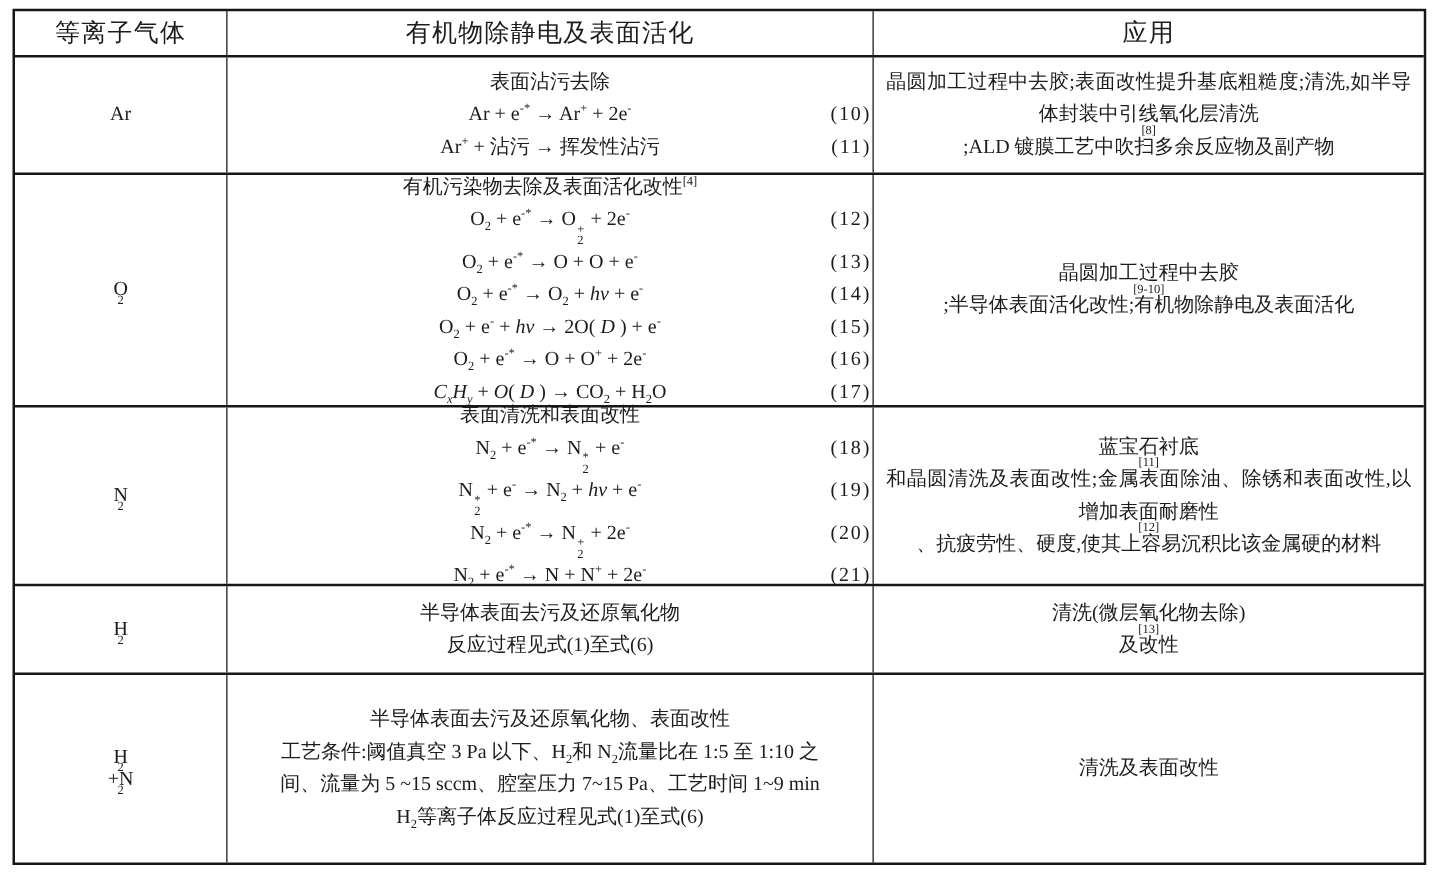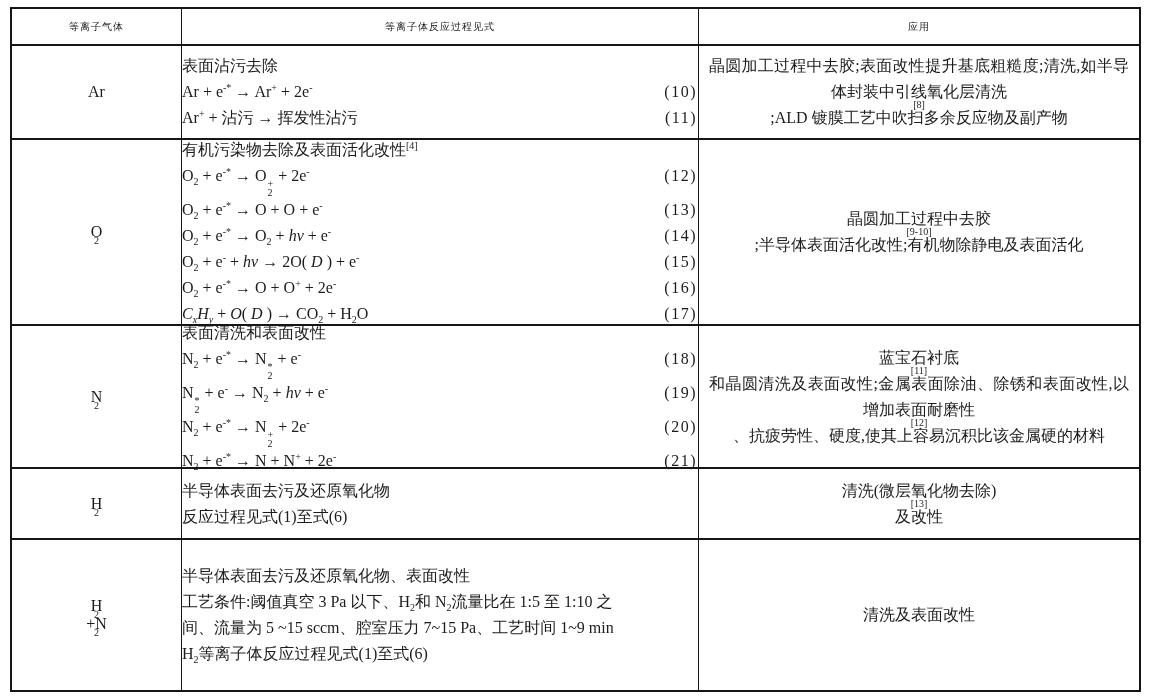--- a/index.html
+++ b/index.html
@@ -14,43 +14,43 @@
     border:2px solid #161616;box-sizing:border-box;background:#fff;
     display:flex;flex-direction:column;
   }
   .row{display:flex;flex-direction:row;box-sizing:border-box;border-bottom:2px solid #161616;}
   .row:last-child{border-bottom:none;}
   .cell{box-sizing:border-box;display:flex;flex-direction:column;justify-content:center;}
   .c1{width:170px;border-right:1px solid #161616;}
   .c2{width:517px;border-right:1px solid #161616;}
   .c3{flex:1;}
   .header-row{height:37px;}
-  .hcell{align-items:center;font-size:10px;letter-spacing:1px;}
+  .hcell{align-items:center;font-size:20px;letter-spacing:1px;}
   .gas-cell{align-items:center;font-size:16px;}
   .proc-cell{padding:2px 0;}
-  .proc-line{position:relative;font-size:16px;line-height:26px;white-space:nowrap;}
+  .proc-line{position:relative;text-align:center;font-size:16px;line-height:26px;white-space:nowrap;}
   .eq-no{position:absolute;right:1px;top:0;letter-spacing:1.5px;}
   .app-cell{
     padding:2px 10px;font-size:16px;line-height:26px;
     text-align:justify;text-align-last:center;
   }
   sup{font-size:10px;line-height:0;}
   sub{font-size:10px;line-height:0;}
   .ss{display:inline-flex;flex-direction:column;align-items:flex-start;vertical-align:-6px;line-height:0;margin:0 1px;}
   .ss-t,.ss-b{font-size:10px;line-height:9px;display:block;}
   i{}
 </style>
 </head>
 <body>
 
 <div class="page">
   <div class="ptable">
     <div class="row header-row">
       <div class="cell c1 hcell">等离子气体</div>
-      <div class="cell c2 hcell">等离子体反应过程见式</div>
+      <div class="cell c2 hcell">有机物除静电及表面活化</div>
       <div class="cell c3 hcell">应用</div>
     </div>
     <div id="rows" style="display:flex;flex-direction:column;flex:1;">
   <div class="row body-row" style="height: 94px;">
     <div class="cell c1 gas-cell">Ar</div>
     <div class="cell c2 proc-cell">
             <div class="proc-line"><span>表面沾污去除</span></div>
             <div class="proc-line"><span>Ar + e<sup>-*</sup> → Ar<sup>+</sup> + 2e<sup>-</sup></span><span class="eq-no">(10)</span></div>
             <div class="proc-line"><span>Ar<sup>+</sup> + 沾污 → 挥发性沾污</span><span class="eq-no">(11)</span></div>
           </div>

